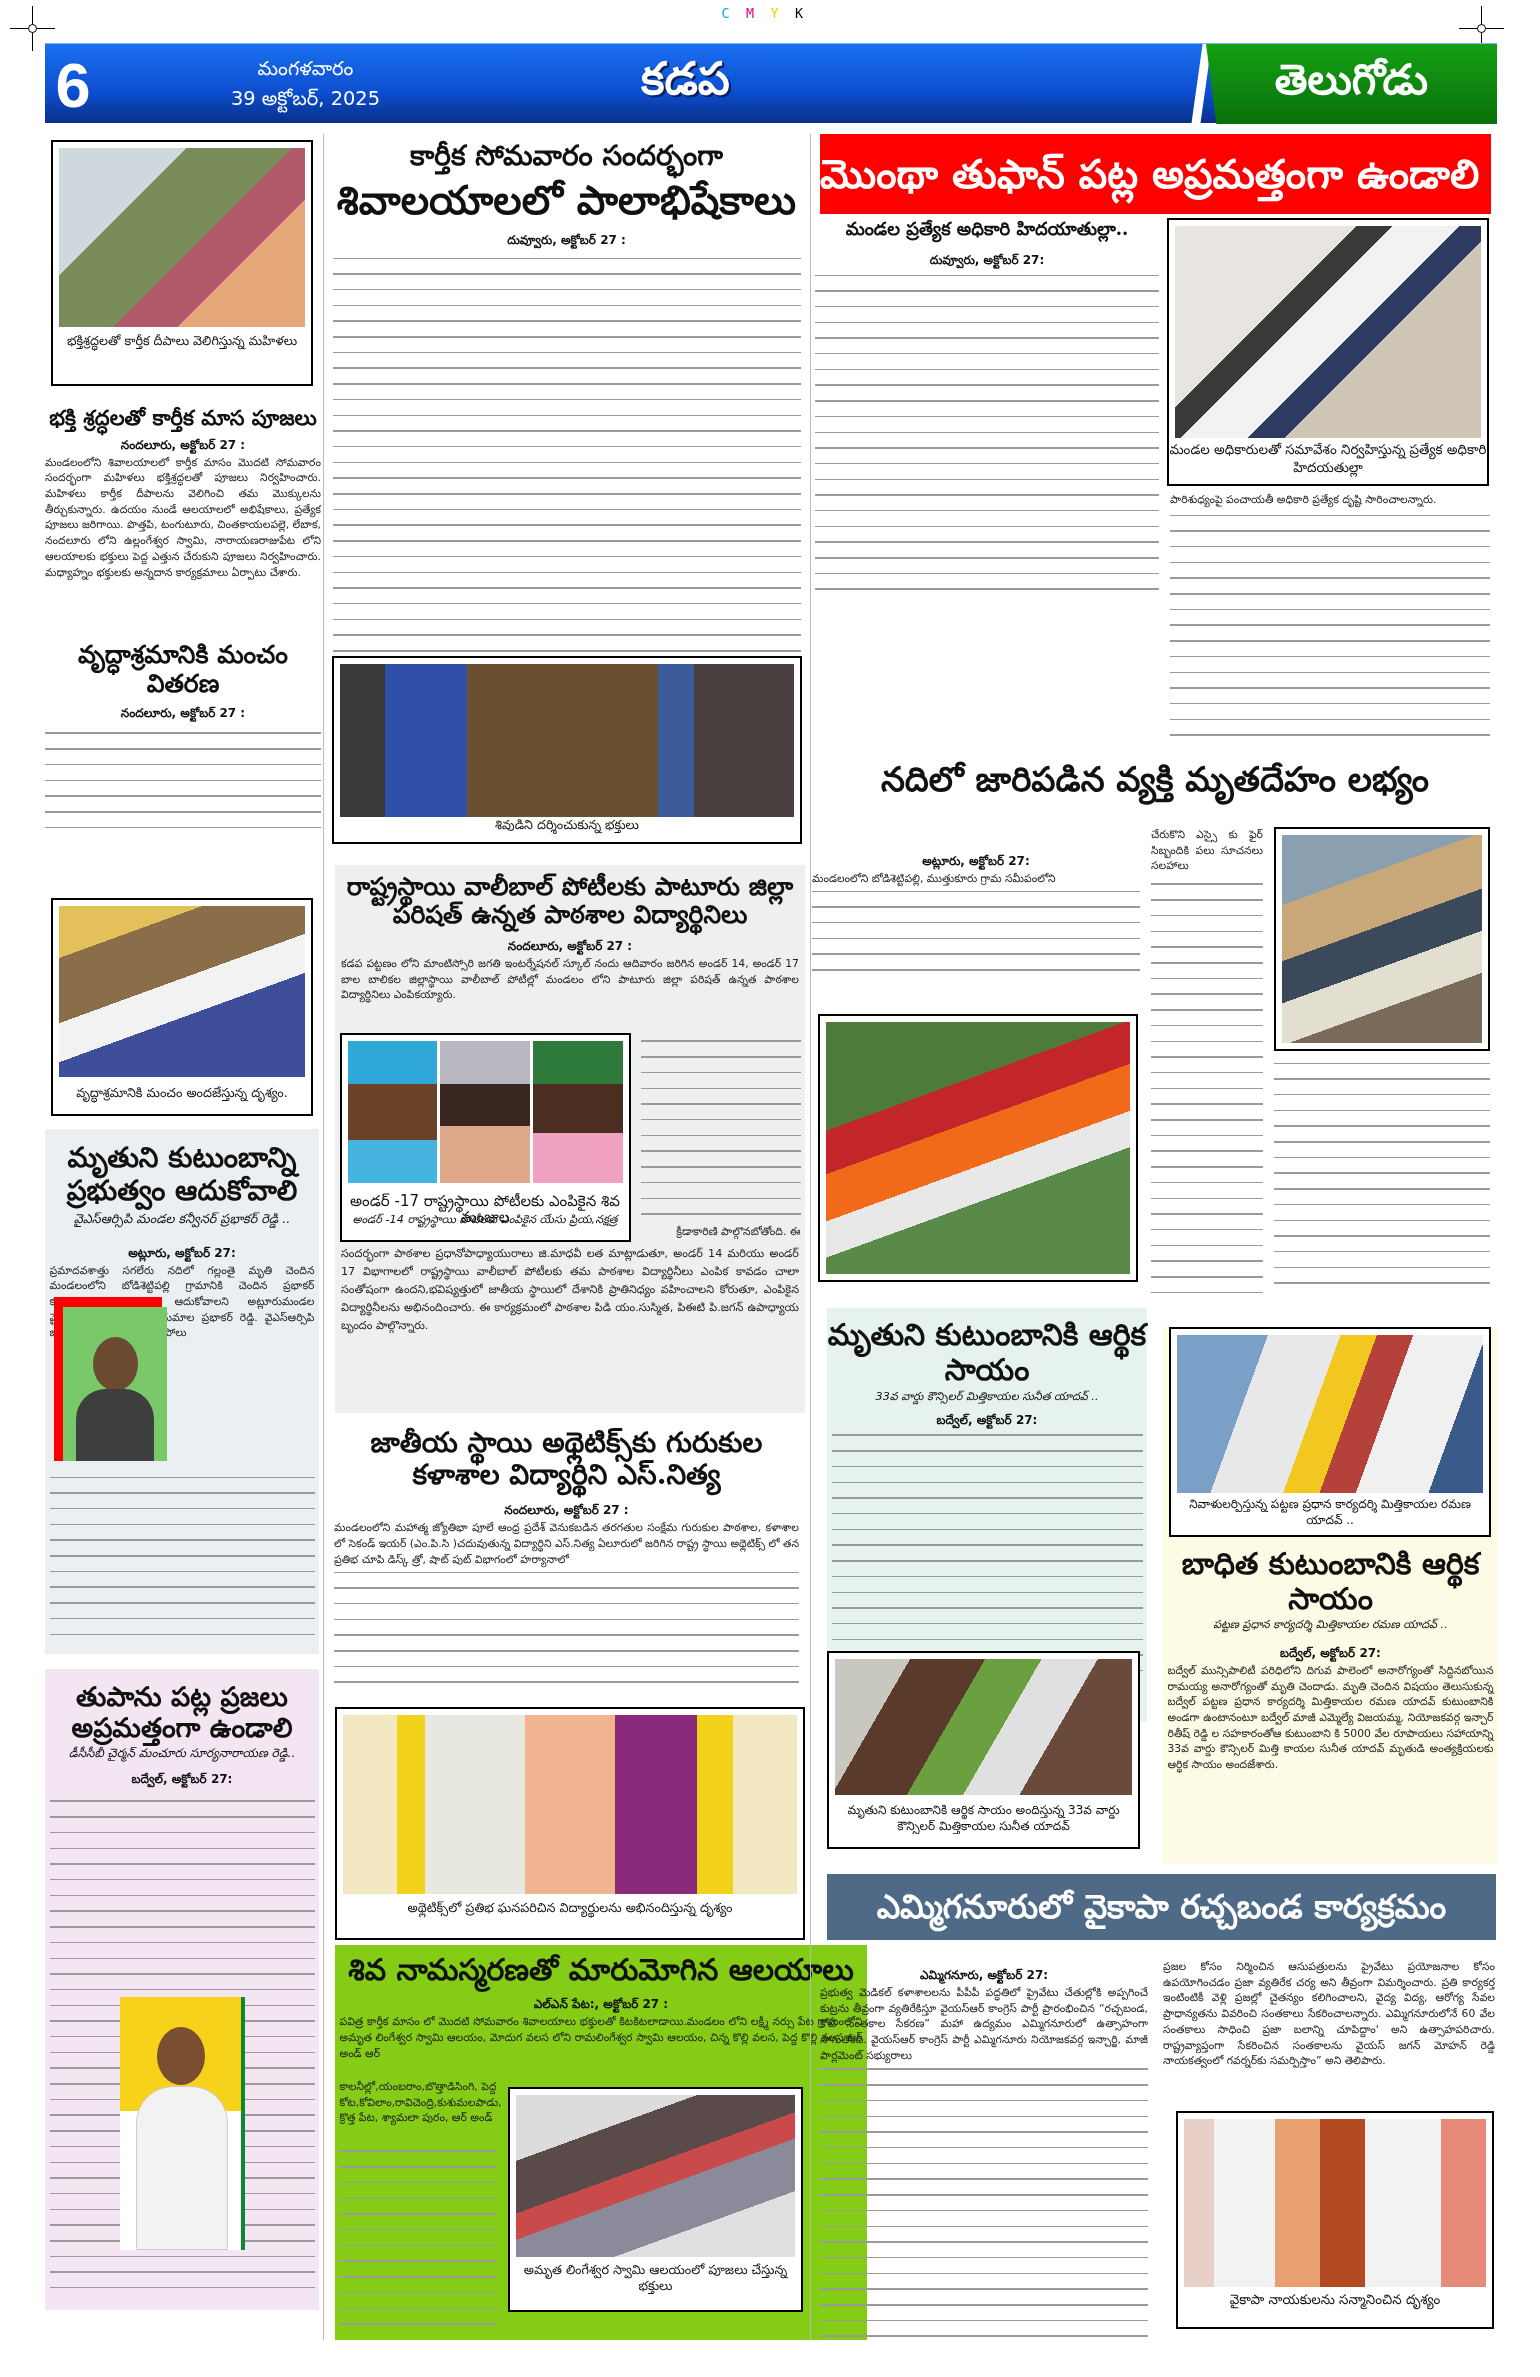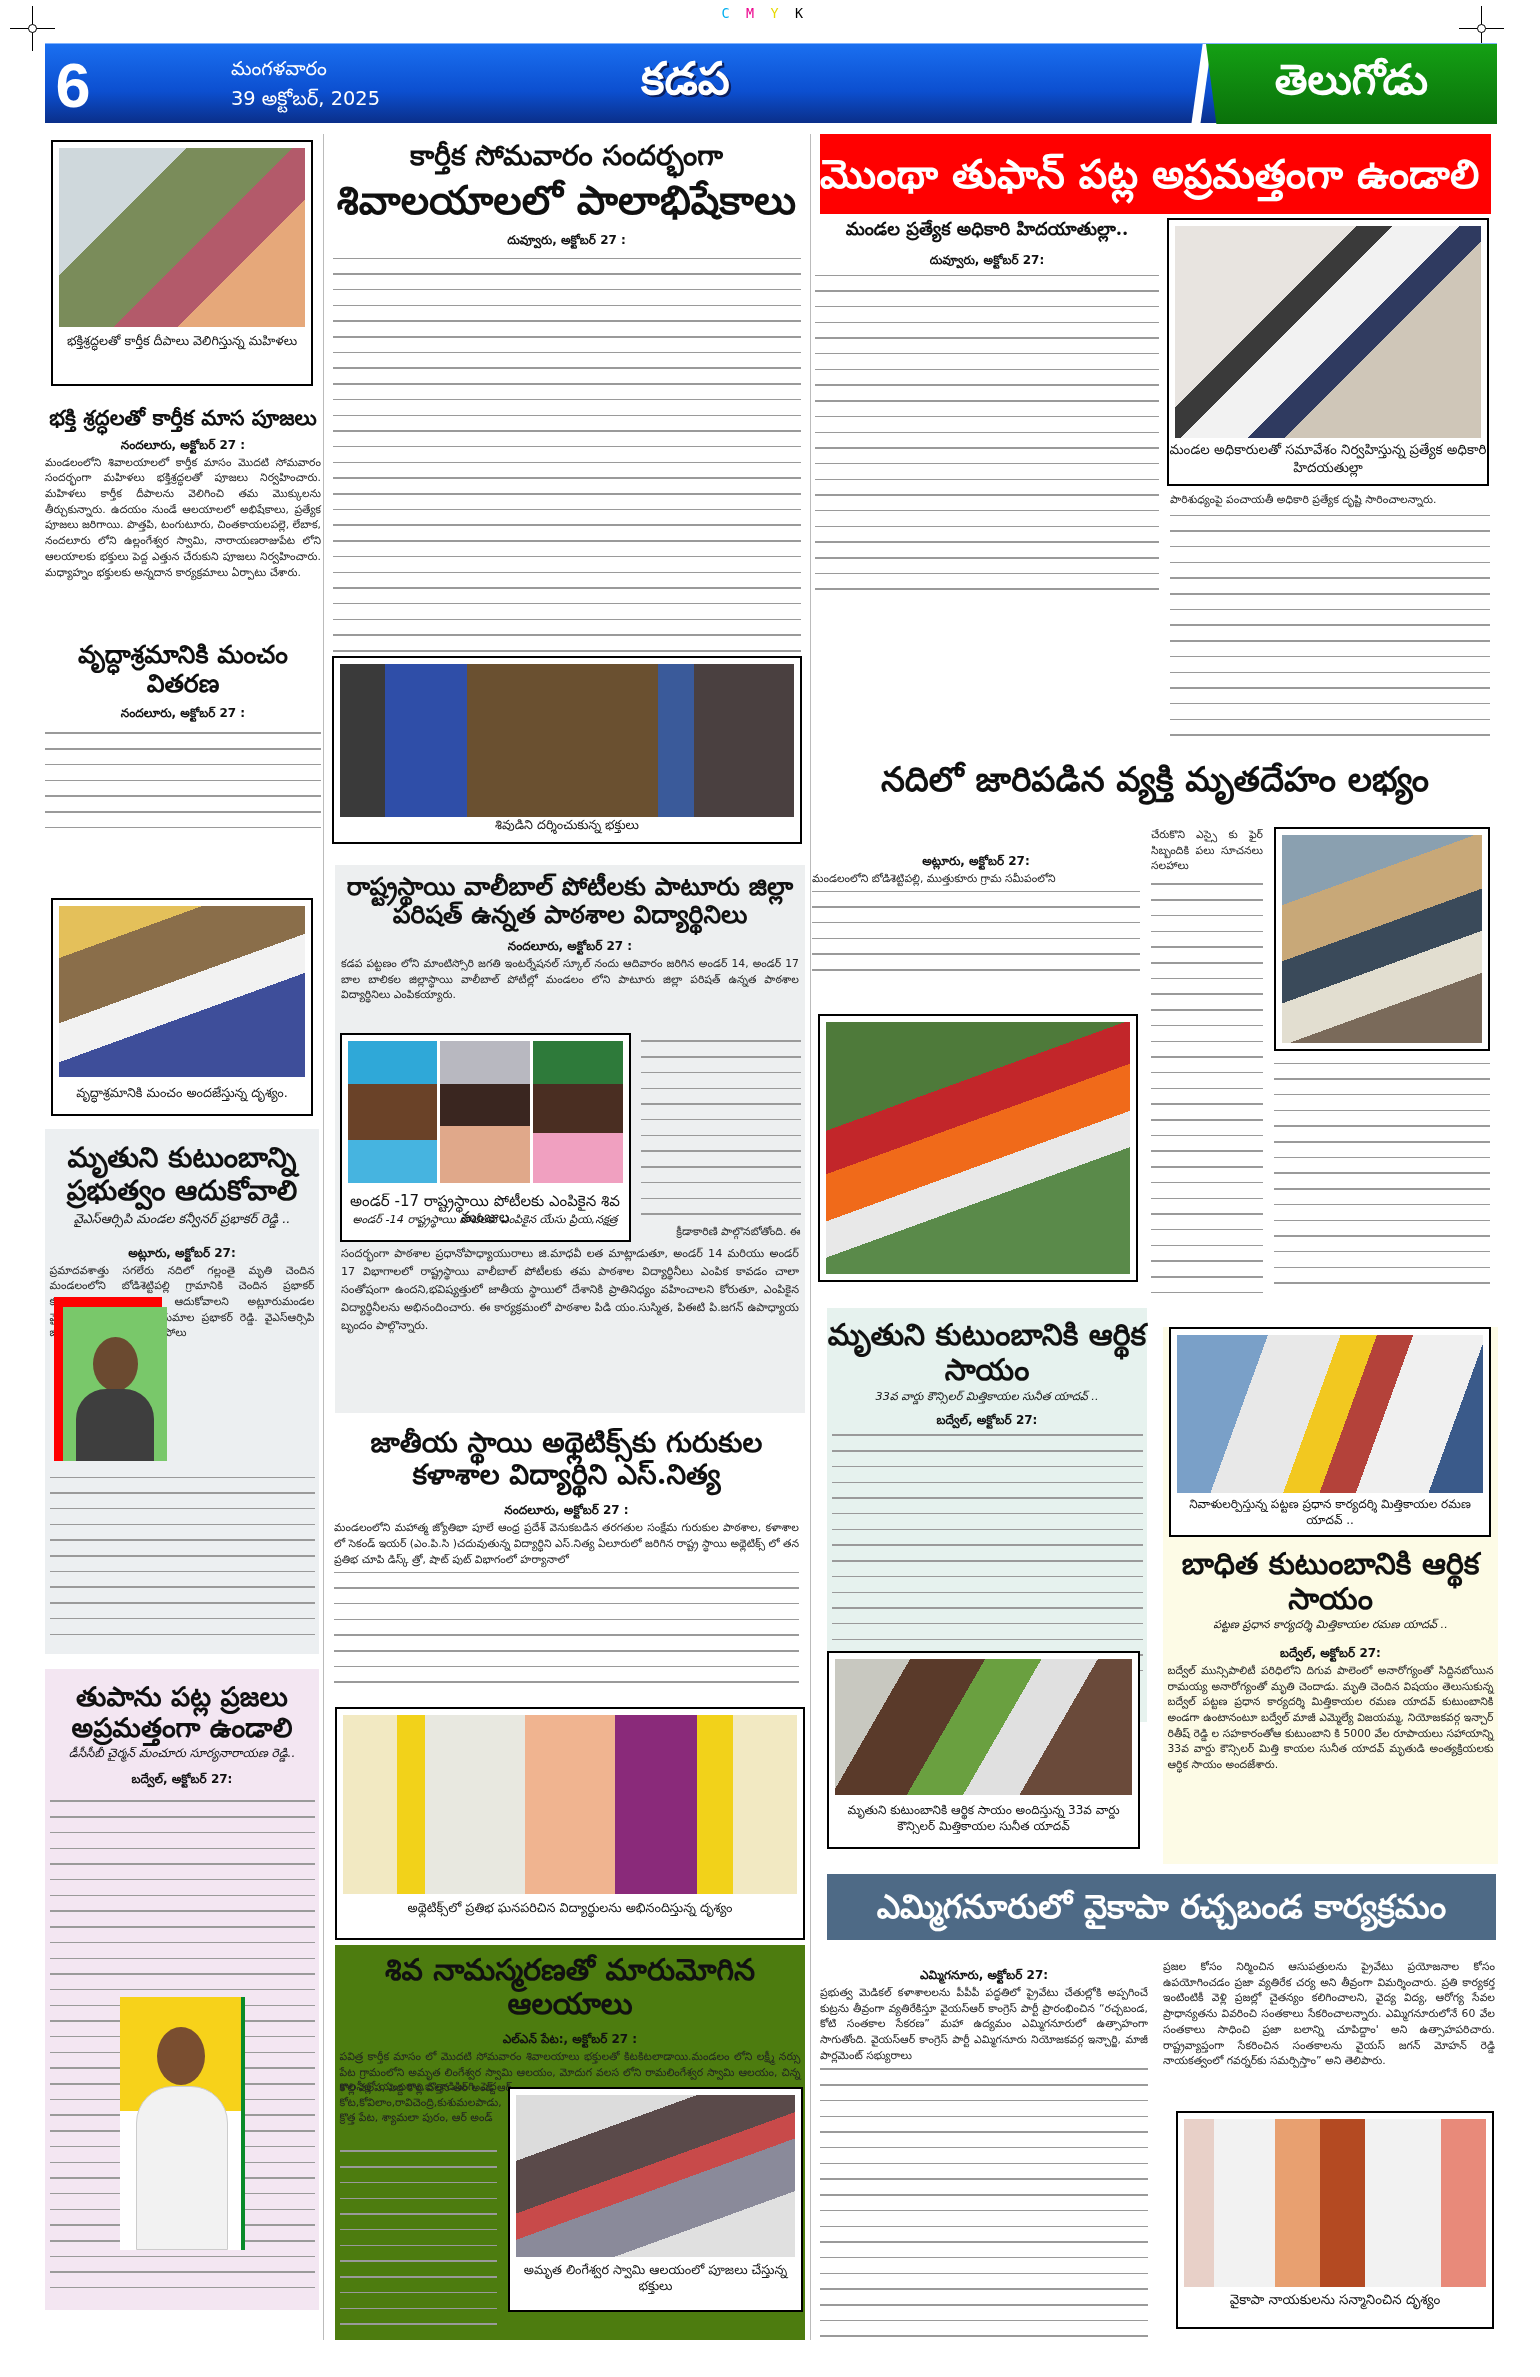--- a/index.html
+++ b/index.html
@@ -5,21 +5,21 @@
 *{box-sizing:border-box;margin:0;padding:0}
 body{width:1541px;height:2377px;background:#fff;font-family:"DejaVu Sans",sans-serif;color:#111;position:relative;overflow:hidden}
 .abs{position:absolute}
 .cmyk{position:absolute;top:6px;left:0;width:1541px;text-align:center;font-family:"DejaVu Sans Mono",monospace;font-size:13.4px;letter-spacing:16.4px}
 .reg{position:absolute;width:45px;height:45px}
 .reg .h{position:absolute;left:0;top:21.6px;width:45px;height:0.7px;background:#000}
 .reg .v{position:absolute;left:21.6px;top:0;width:0.7px;height:45px;background:#000}
 .reg .c{position:absolute;left:18px;top:18px;width:9px;height:9px;border:0.7px solid #000;border-radius:50%;background:#fff}
 .masthead{position:absolute;left:45px;top:43px;width:1452px;height:80px;background:linear-gradient(#1a6ff0,#0c4fd0 60%,#0a2f8a);border-top:1.5px solid #7fb2ff}
 .pageno{position:absolute;left:10.4px;top:4.5px;font-size:63px;font-weight:bold;color:#fff;font-family:"Liberation Sans",sans-serif}
-.dateblk{position:absolute;left:186px;top:10.4px;color:#fff;font-size:19.4px;line-height:30px}
+.dateblk{position:absolute;left:186px;top:10.4px;color:#fff;font-size:19.4px;text-align:center;line-height:30px}
 .section{position:absolute;left:596px;top:7.5px;color:#fff;font-size:45px;font-weight:bold;text-shadow:2.2px 2.2px 0 #0a2060}
 .brand{position:absolute;right:0;top:0;width:291px;height:80px;background:linear-gradient(#14a014,#0a700a);clip-path:polygon(0 0,100% 0,100% 100%,10.4px 100%);display:flex;align-items:center;justify-content:center;color:#fff;font-size:42px;font-weight:bold}
 .brandgap{position:absolute;right:291px;top:0;width:9px;height:80px;background:#fff;transform:skewX(-8deg)}
 .box{position:absolute;border:2.2px solid #000;background:#fff}
 .photo{position:absolute;left:6px;right:6px;top:6px}
 .cap{position:absolute;left:0;right:0;text-align:center;font-size:12.7px;line-height:16.4px}
 .hl{text-align:center;font-weight:900;font-family:"DejaVu Serif",serif;line-height:1.15}
 .sub{text-align:center;font-size:13.4px;font-style:italic}
 .dl{text-align:center;font-size:12px;font-weight:bold;margin-top:7.5px}
 .txt{font-size:10.8px;line-height:15.7px;text-align:justify;color:#222}
@@ -127,21 +127,21 @@
 <div class="abs" style="left:328px;top:1427px;width:477px">
   <div class="hl" style="font-size:28px;padding:0 15px">జాతీయ స్థాయి అథ్లెటిక్స్‌కు గురుకుల కళాశాల విద్యార్థిని ఎస్.నిత్య</div>
   <div class="dl" style="margin-top:12px">నందలూరు, అక్టోబర్ 27 :</div>
   <div class="txt" style="padding:0 6px">మండలంలోని మహాత్మ జ్యోతిభా పూలే ఆంధ్ర ప్రదేశ్ వెనుకబడిన తరగతుల సంక్షేమ గురుకుల పాఠశాల, కళాశాల లో సెకండ్ ఇయర్ (ఎం.పి.సి )చదువుతున్న విద్యార్థిని ఎస్.నిత్య ఏలూరులో జరిగిన రాష్ట్ర స్థాయి అథ్లెటిక్స్ లో తన ప్రతిభ చూపి డిస్క్ త్రో, షాట్ పుట్ విభాగంలో హర్యానాలో</div>
   <div class="lines" style="height:119px;margin:0 6px"></div>
 </div>
 <div class="box" style="left:335px;top:1707px;width:470px;height:233px">
   <div class="photo" style="height:179px;background:linear-gradient(90deg,#f2e9c2 0 12%,#f2d21a 12% 18%,#e8e8e0 18% 40%,#f0b490 40% 60%,#8a2a7a 60% 78%,#f2d21a 78% 86%,#f2e9c2 86%)"></div>
   <div class="cap" style="top:191px">అథ్లెటిక్స్‌లో ప్రతిభ ఘనపరిచిన విద్యార్థులను అభినందిస్తున్న దృశ్యం</div>
 </div>
-<div class="panel" style="left:335px;top:1945px;width:470px;height:395px;background:#4d7c0f">
+<div class="panel" style="left:335px;top:1945px;width:532px;height:395px;background:#84cc16">
   <div class="hl" style="font-size:30px;margin-top:7.5px">శివ నామస్మరణతో మారుమోగిన ఆలయాలు</div>
   <div class="dl" style="margin-top:10.4px">ఎల్ఎన్ పేట:, అక్టోబర్ 27 :</div>
   <div class="txt" style="padding:0 4.5px">పవిత్ర కార్తీక మాసం లో మొదటి సోమవారం శివాలయాలు భక్తులతో కిటకిటలాడాయి.మండలం లోని లక్ష్మీ నర్సు పేట గ్రామంలోని అమృత లింగేశ్వర స్వామి ఆలయం, మోదుగ వలస లోని రామలింగేశ్వర స్వామి ఆలయం, చిన్న కొల్లి వలస, పెద్ద కొల్లి వలస ఆర్ అండ్ ఆర్</div>
   <div class="abs txt" style="left:4.5px;width:157px;top:134px">కాలనీల్లో,యంబరాం,బొత్తాడిసింగి, పెద్ద కోట,కోవిలాం,రావిచెంద్రి,కుశుమలపాడు, క్రొత్త పేట, శ్యామలా పురం, ఆర్ అండ్</div>
   <div class="lines" style="position:absolute;left:4.5px;width:157px;top:201px;height:179px"></div>
   <div class="box" style="left:173px;top:142px;width:295px;height:225px">
     <div class="photo" style="height:162px;background:linear-gradient(160deg,#dcdcdc 0 25%,#5a4a4a 25% 45%,#c84a4a 45% 55%,#8a8a9a 55% 75%,#e0e0e0 75%)"></div>
     <div class="cap" style="top:173px;padding:0 7.5px">అమృత లింగేశ్వర స్వామి ఆలయంలో పూజలు చేస్తున్న భక్తులు</div>
   </div>
 </div>

